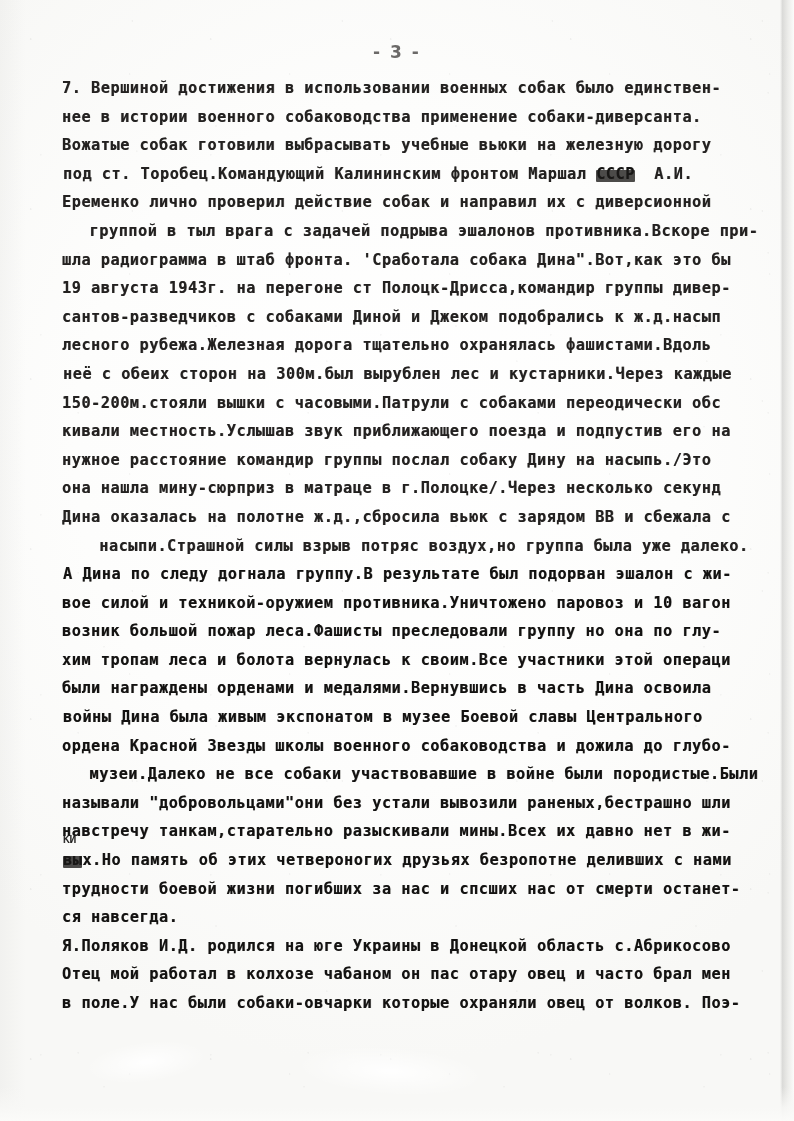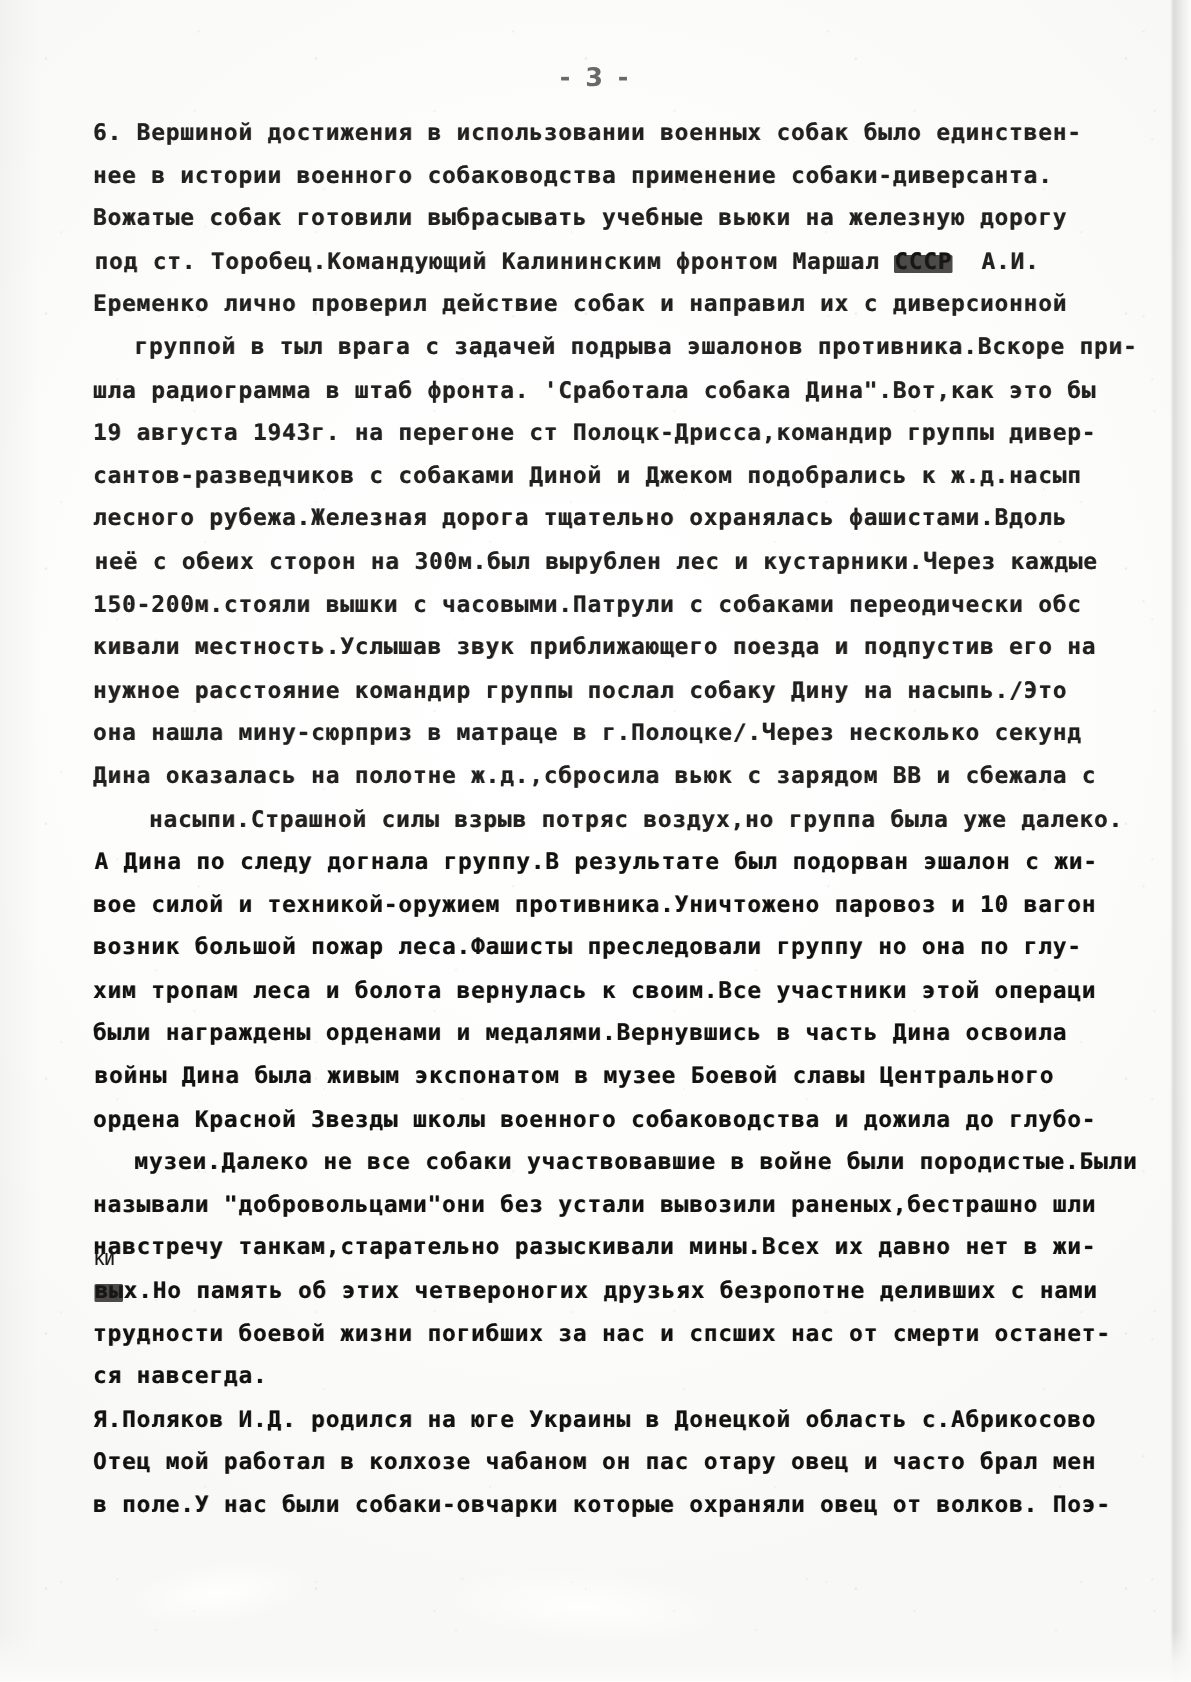--- a/index.html
+++ b/index.html
@@ -163,21 +163,21 @@
   <div id="scan-speckle"></div>
   <div id="scan-left-shade"></div>
   <div id="scan-right-edge"></div>
   <div id="scan-bottom-shade"></div>
 
   <div id="text-column">
 
     <div id="page-number">- 3 -</div>
 
     <div id="body-text">
-        <div class="doc-line ink-mid">6. Вершиной достижения в использовании военных собак было единствен-</div>
+        <div class="doc-line ink-mid">7. Вершиной достижения в использовании военных собак было единствен-</div>
         <div class="doc-line ink-mid">нее в истории военного собаководства применение собаки-диверсанта.</div>
         <div class="doc-line ink-mid">Вожатые собак готовили выбрасывать учебные вьюки на железную дорогу</div>
         <div class="doc-line ink-mid line-shift-1">под ст. Торобец.Командующий Калининским фронтом Маршал <span class="overstrike">СССР</span>  А.И.</div>
         <div class="doc-line ink-mid">Еременко лично проверил действие собак и направил их с диверсионной</div>
         <div class="doc-line ink-mid line-shift-2">группой в тыл врага с задачей подрыва эшалонов противника.Вскоре при-</div>
         <div class="doc-line ink-mid">шла радиограмма в штаб фронта. 'Сработала собака Дина".Вот,как это бы</div>
         <div class="doc-line ink-mid">19 августа 1943г. на перегоне ст Полоцк-Дрисса,командир группы дивер-</div>
         <div class="doc-line ink-mid">сантов-разведчиков с собаками Диной и Джеком подобрались к ж.д.насып</div>
         <div class="doc-line ink-mid">лесного рубежа.Железная дорога тщательно охранялась фашистами.Вдоль</div>
         <div class="doc-line ink-mid line-shift-1">неё с обеих сторон на 300м.был вырублен лес и кустарники.Через каждые</div>

